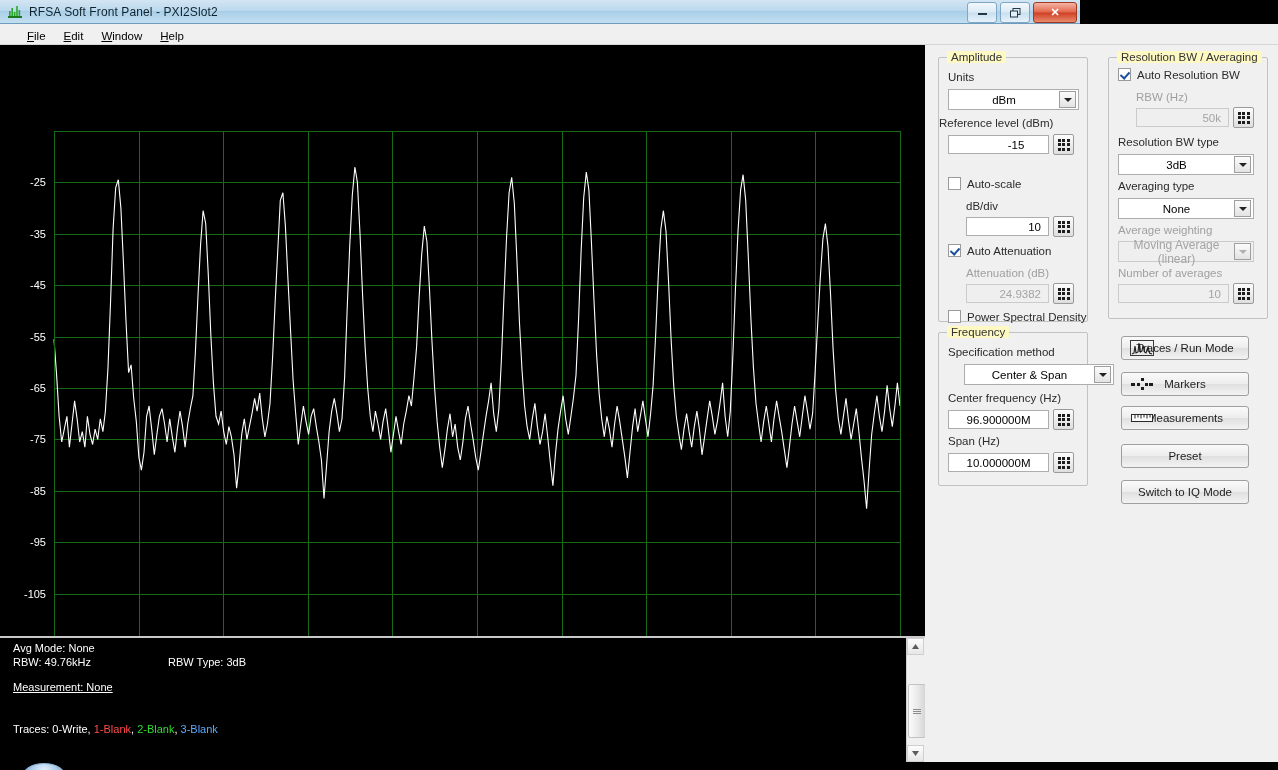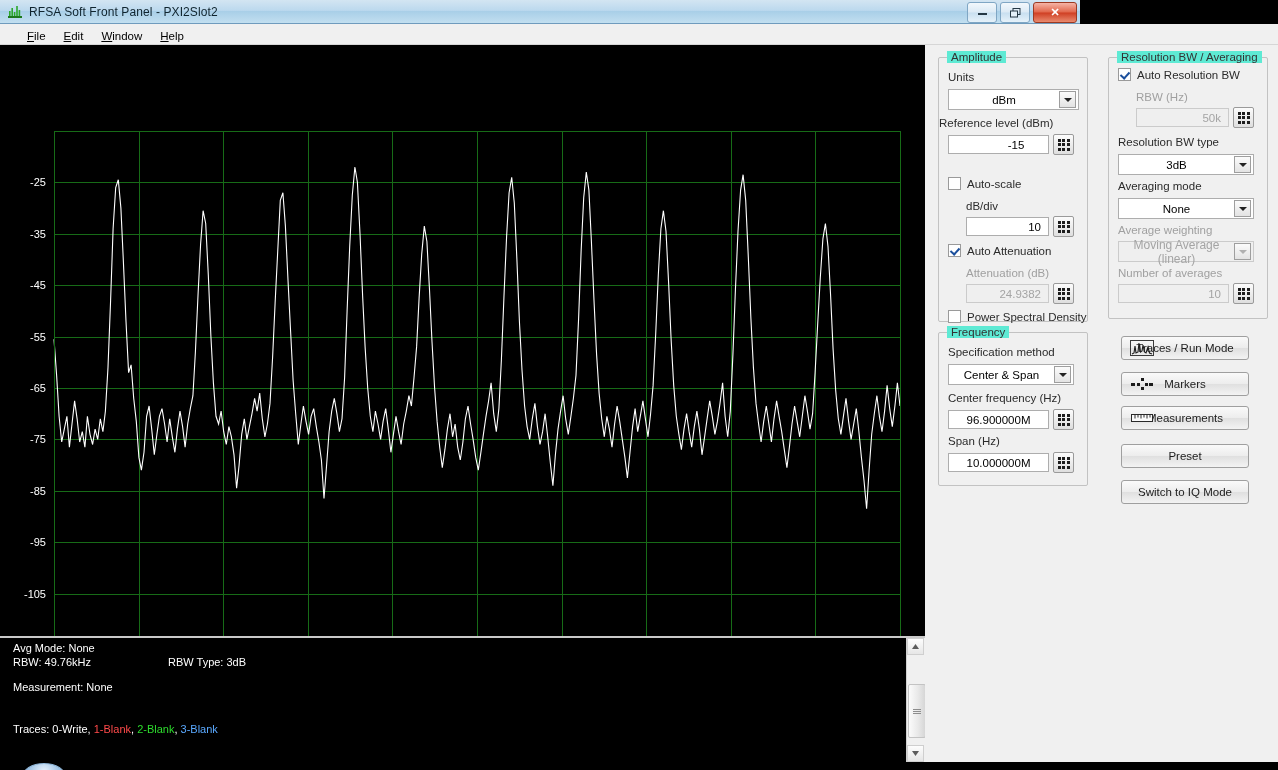--- a/index.html
+++ b/index.html
@@ -57,21 +57,21 @@
     font-size:19px;font-weight:bold;letter-spacing:.3px;
   }
   svg.plot{position:absolute;left:0;top:0;}
 
   
   .statuspane{
     position:absolute;left:0;top:636px;width:925px;height:126px;
     background:#000;border-top:2px solid #c9c9c9;box-sizing:border-box;
   }
   .st-line{position:absolute;color:#fff;font-size:11px;white-space:nowrap;}
-  .st-underline{}
+  .st-underline{text-decoration:underline;}
   .t-red{color:#ff4a4a;} .t-green{color:#2ddc2d;} .t-blue{color:#5aa9ff;}
   .vscroll{
     position:absolute;left:906px;top:638px;width:19px;height:124px;
     background:#f0f0f0;border-left:1px solid #d0d0d0;
   }
   .sc-arrow{
     width:17px;height:17px;background:linear-gradient(to bottom,#fdfdfd,#e6e6e6);
     border:1px solid #cfcfcf;box-sizing:border-box;
     display:flex;align-items:center;justify-content:center;
   }
@@ -82,21 +82,21 @@
     border:1px solid #c3c3c3;border-radius:2px;
     display:flex;align-items:center;justify-content:center;
   }
   .grip{width:8px;height:7px;}
   .grip i{display:block;height:1px;background:#8d8d8d;margin:1px 0;}
   #rightcol{position:absolute;left:925px;top:45px;width:353px;height:725px;background:#f0f0f0;}
   .group{
     position:absolute;border:1px solid #c2c2c2;border-radius:2px;background:#f0f0f0;
   }
   .group > .glabel{
-    position:absolute;left:8px;top:-7px;background:#5eead4;padding:0 4px;
+    position:absolute;left:8px;top:-7px;background:#fef9c3;padding:0 4px;
     font-size:11.5px;color:#333;
   }
   .fl{position:absolute;font-size:11.5px;color:#2b2b2b;}
   .fl.dim{color:#a0a0a0;}
 
   .tbox{
     position:absolute;height:19px;background:#fff;border:1px solid #adadad;
     box-sizing:border-box;display:flex;align-items:center;justify-content:center;
     font-size:11.5px;color:#000;
   }
@@ -378,21 +378,21 @@
       <div class="chk" style="left:9px;top:252px;">
         <span class="chkbox" id="cb-psd"></span>
         <span class="ctxt">Power Spectral Density</span>
       </div>
     </div>
 
     <div class="group" style="left:13px;top:287px;width:148px;height:152px;">
       <span class="glabel">Frequency</span>
 
       <span class="fl" style="left:9px;top:13px;">Specification method</span>
-      <div class="combo" style="left:9px;top:31px;width:126px;">
+      <div class="combo" style="left:25px;top:31px;width:150px;">
         <span class="cval">Center &amp; Span</span>
         <span class="cbtn">
             <span class="arw"></span>
           </span>
       </div>
 
       <span class="fl" style="left:9px;top:59px;">Center frequency (Hz)</span>
       <div class="tbox" style="left:9px;top:77px;width:101px;">96.900000M</div>
       <div class="keypad" style="left:114px;top:76px;">
         <span class="kgrid">
@@ -450,21 +450,21 @@
       </div>
 
       <span class="fl" style="left:9px;top:78px;">Resolution BW type</span>
       <div class="combo" style="left:9px;top:96px;width:136px;">
         <span class="cval">3dB</span>
         <span class="cbtn">
             <span class="arw"></span>
           </span>
       </div>
 
-      <span class="fl" style="left:9px;top:122px;">Averaging mode</span>
+      <span class="fl" style="left:9px;top:122px;">Averaging type</span>
       <div class="combo" style="left:9px;top:140px;width:136px;">
         <span class="cval">None</span>
         <span class="cbtn">
             <span class="arw"></span>
           </span>
       </div>
 
       <span class="fl dim" style="left:9px;top:166px;">Average weighting</span>
       <div class="combo dis" style="left:9px;top:183px;width:136px;">
         <span class="cval" style="font-size:12px;">Moving Average (linear)</span>

